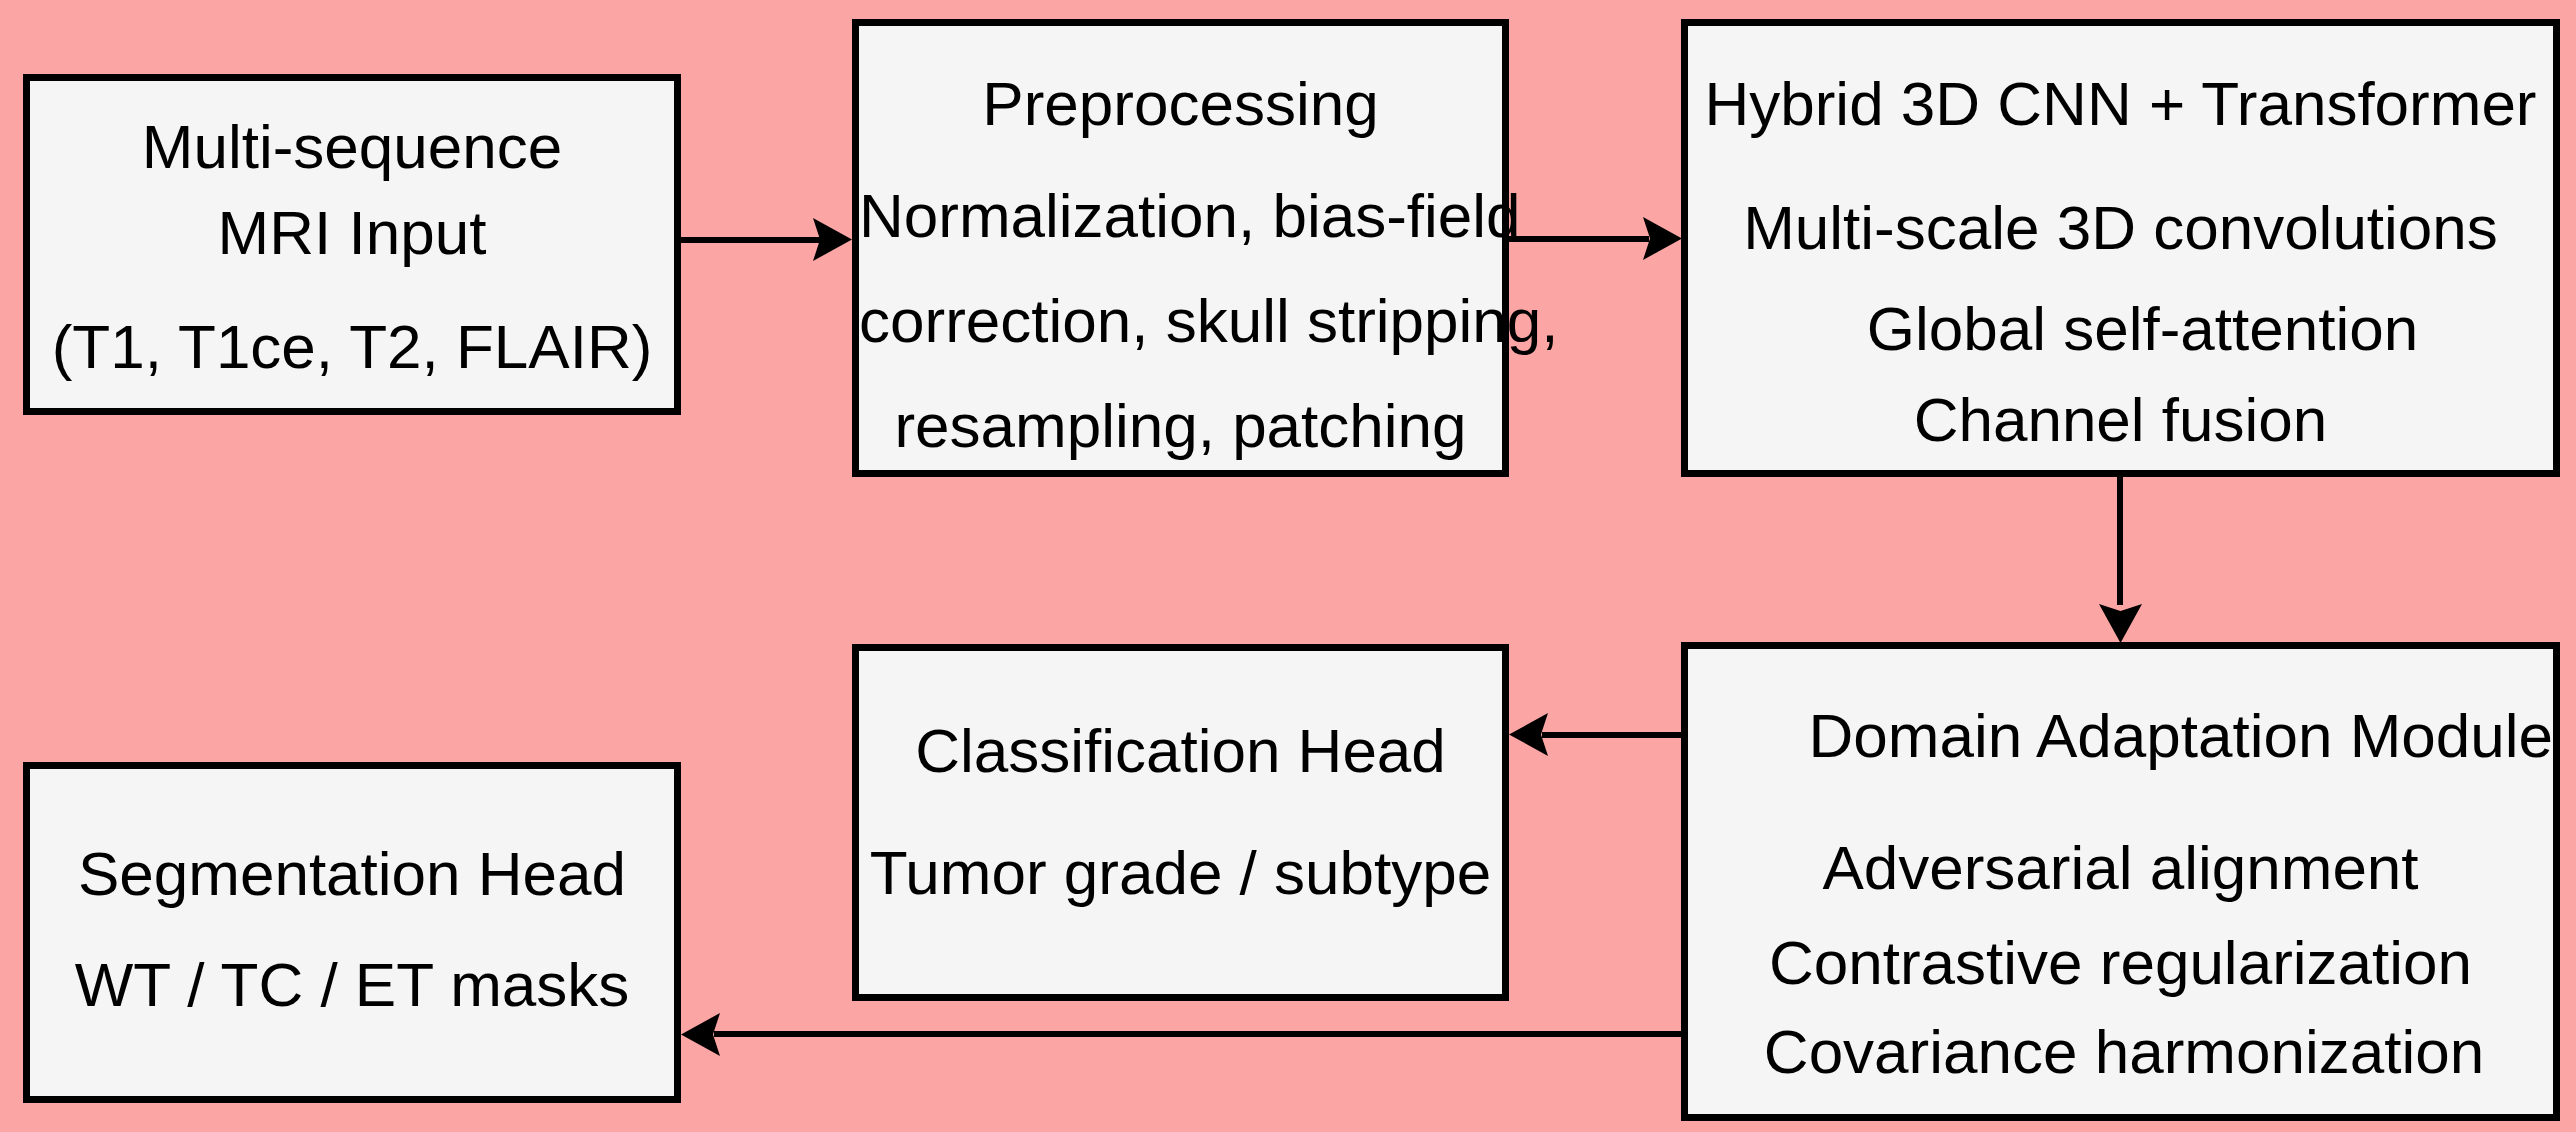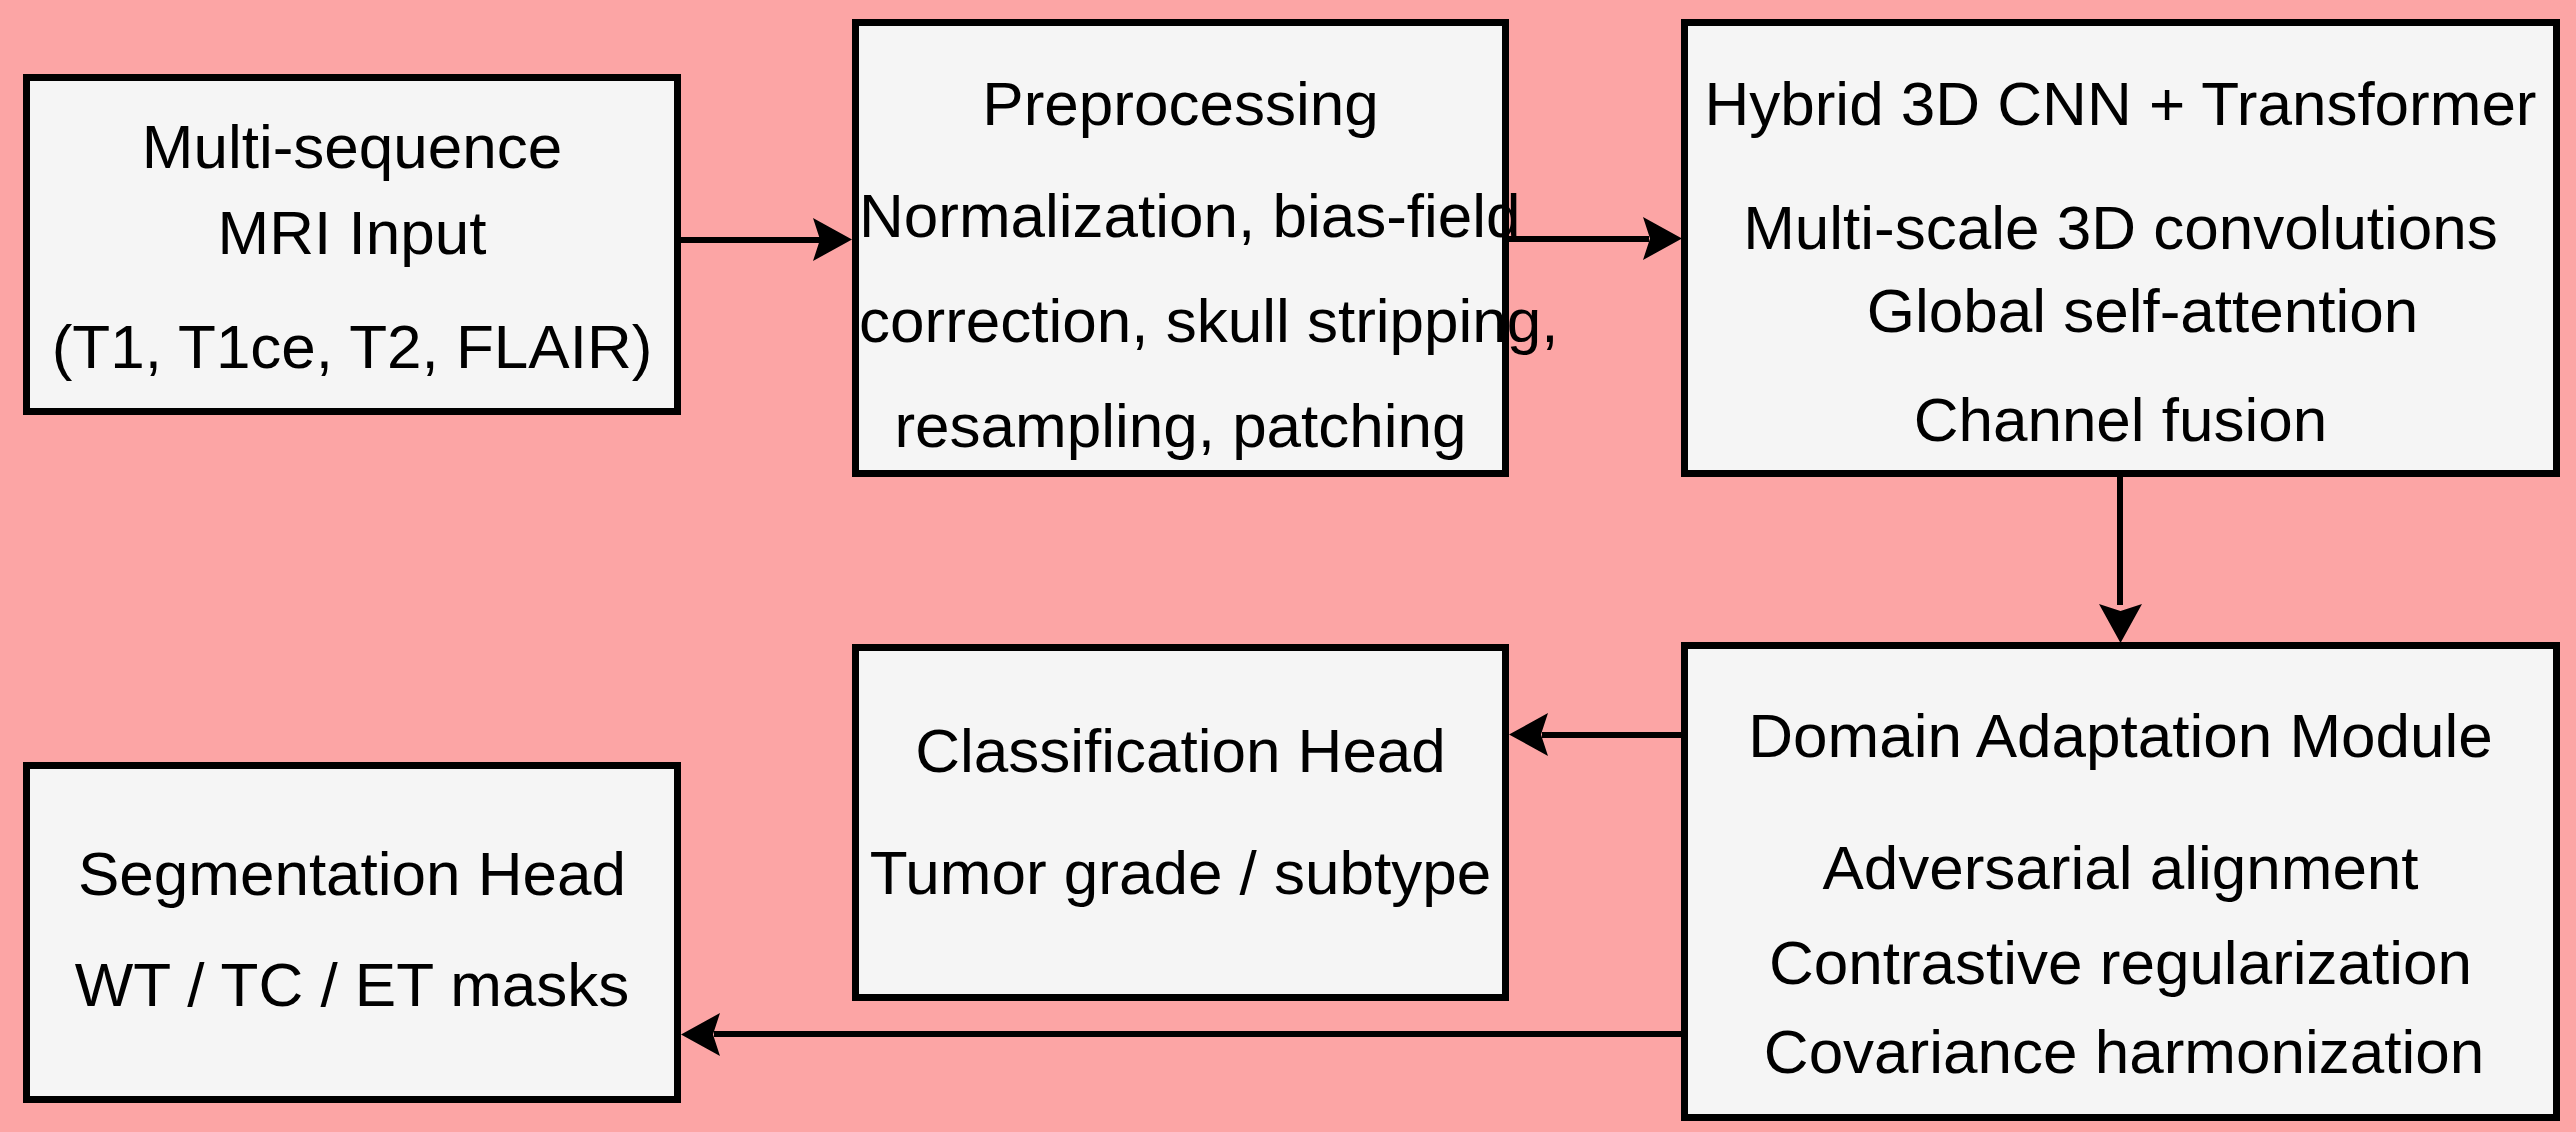--- a/index.html
+++ b/index.html
@@ -33,22 +33,22 @@
   #box-mri { left: 23px;   top: 74px;  width: 658px;  height: 341px; }
   #box-pre { left: 852px; top: 19.4px;  width: 657px;  height: 458px; }
   #box-cnn { left: 1681px; top: 19.4px;  width: 879px; height: 458px; }
   #box-dam { left: 1681px; top: 642px; width: 879px; height: 479px; }
   #box-cls { left: 852px; top: 644px; width: 657px;  height: 357px; }
   #box-seg { left: 23px;   top: 762px; width: 658px;  height: 341px; }
 
   
   #box-mri .l1 { top: 27px; }  #box-mri .l2 { top: 113px; } #box-mri .l3 { top: 227px; }
   #box-pre .l1 { top: 39px; }  #box-pre .l2 { top: 151px; } #box-pre .l3 { top: 256px; } #box-pre .l4 { top: 361px; }
-  #box-cnn .l1 { top: 39px; }  #box-cnn .l2 { top: 163px; } #box-cnn .l3 { top: 246px; margin-left: 44px; } #box-cnn .l4 { top: 355px; }
-  #box-dam .l1 { top: 48px; }  #box-dam .l2 { top: 180px; } #box-dam .l3 { top: 275px; } #box-dam .l4 { top: 364px; margin-left: 7px; }
+  #box-cnn .l1 { top: 39px; }  #box-cnn .l2 { top: 163px; } #box-cnn .l3 { top: 264px; margin-left: 44px; } #box-cnn .l4 { top: 355px; }
+  #box-dam .l1 { top: 48px; text-align: right; }  #box-dam .l2 { top: 180px; } #box-dam .l3 { top: 275px; } #box-dam .l4 { top: 364px; margin-left: 7px; }
   #box-cls .l1 { top: 61px; }  #box-cls .l2 { top: 183px; }
   #box-seg .l1 { top: 66px; }  #box-seg .l2 { top: 177px; }
 
   
   .aline { position: absolute; background: #000000; }
   .ahead { position: absolute; background: #000000; }
   .ahead.right { width: 39px; height: 43px; clip-path: polygon(0 0, 18% 50%, 0 100%, 100% 50%); }
   .ahead.left  { width: 39px; height: 43px; clip-path: polygon(100% 0, 82% 50%, 100% 100%, 0 50%); }
   .ahead.down  { width: 43px; height: 39px; clip-path: polygon(0 0, 50% 18%, 100% 0, 50% 100%); }
 

